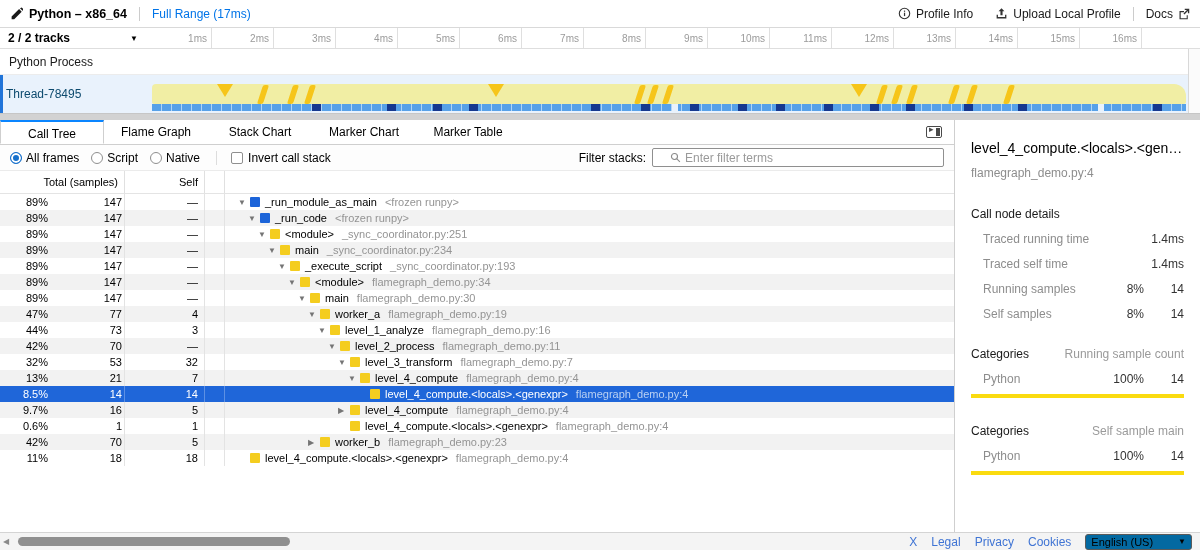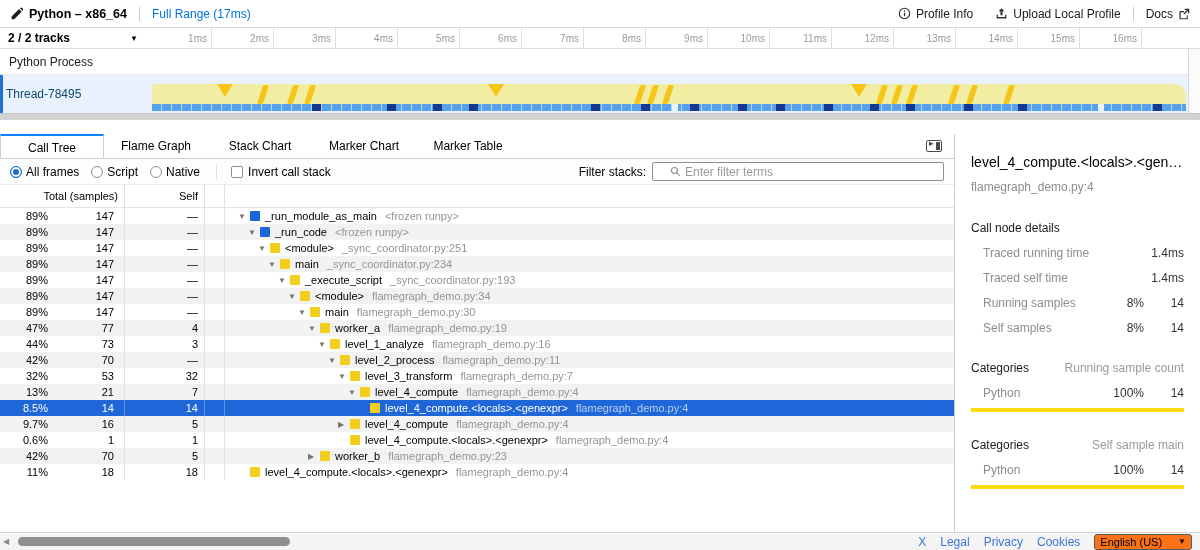--- a/index.html
+++ b/index.html
@@ -36,21 +36,21 @@
   .activity { position:absolute; left:2px; right:0; top:9px; height:20px; background:#f1eea4; border-radius:4px 12px 2px 2px; overflow:hidden; }
   .mk.tri { position:absolute; top:0; width:0; height:0; border-left:8px solid transparent; border-right:8px solid transparent; border-top:13px solid #f6c51a; margin-left:-8px; }
   .mk.slash { position:absolute; top:1px; width:6px; height:19px; background:#f6c51a; transform:skewX(-18deg); border-radius:2px; }
   .samples { position:absolute; left:2px; right:0; top:29px; height:7px; background:#57a1e8;
     background-image:repeating-linear-gradient(90deg, transparent 0 9px, rgba(255,255,255,.55) 9px 10px); }
   .samples .dk { position:absolute; top:0; bottom:0; width:9px; background:#16388f; }
   .samples .gp { position:absolute; top:0; bottom:0; width:6px; background:#e9f2fc; }
   .splitter { height:7px; background:#d2d2d2; border-top:1px solid #c6c6c6; flex:0 0 auto; }
 
   
-  .main { flex:1; display:flex; min-height:0;margin-top:14px; }
+  .main { flex:1; display:flex; min-height:0; }
   .left-pane { width:955px; flex:0 0 955px; display:flex; flex-direction:column; border-right:1px solid #cfcfcf; background:#fff; min-height:0; }
 
   .tabbar { height:25px; display:flex; align-items:flex-end; border-bottom:1px solid #cfcfcf; flex:0 0 auto; }
   .tab { width:104px; flex:0 0 104px; height:24px; line-height:24px; text-align:center; font-size:12px; cursor:pointer; color:#000; }
   .tab.sel { border:1px solid #cfcfcf; border-top:2px solid #0a85ff; border-bottom:1px solid #fff; margin-bottom:-1px; background:#fff; }
   .panel-toggle { margin-left:auto; margin-right:12px; align-self:center; width:16px; height:12px; border:1px solid #4a4a4a; border-radius:2px; position:relative; cursor:pointer; }
   .panel-toggle .bar { position:absolute; right:1px; top:1px; bottom:1px; width:4px; background:#4a4a4a; }
   .panel-toggle .arr { position:absolute; left:2px; top:-3px; font-size:9px; color:#4a4a4a; }
 
   .controls { height:26px; display:flex; align-items:center; padding:0 10px; font-size:12px; border-bottom:1px solid #ebebeb; background:#fdfdfd; flex:0 0 auto; }
@@ -72,21 +72,21 @@
   .h-total { width:125px; flex:0 0 125px; text-align:right; padding-right:6px; border-right:1px solid #e0e0e0; height:100%; line-height:23px; }
   .h-self  { width:80px; flex:0 0 80px; text-align:right; padding-right:6px; border-right:1px solid #e0e0e0; height:100%; line-height:23px; }
   .h-gap   { width:20px; flex:0 0 20px; border-right:1px solid #e0e0e0; height:100%; }
 
   .tree-body { flex:1; overflow:hidden; font-size:11px; }
   .row { height:16px; display:flex; align-items:stretch; cursor:pointer; }
   .row.alt { background:#f2f2f2; }
   .row.sel { background:#1f66d9; color:#fff; }
   .c { height:16px; line-height:16px; }
   .c.pct   { width:52px; flex:0 0 52px; text-align:right; padding-right:4px; }
-  .c.total { width:73px; flex:0 0 73px; text-align:right; padding-right:10px; border-right:1px solid #e3e3e3; }
+  .c.total { width:73px; flex:0 0 73px; text-align:right; padding-right:2px; border-right:1px solid #e3e3e3; }
   .c.self  { width:80px; flex:0 0 80px; text-align:right; padding-right:6px; border-right:1px solid #e3e3e3; }
   .c.gap   { width:20px; flex:0 0 20px; border-right:1px solid #e3e3e3; }
   .row.sel .c { border-right-color:rgba(255,255,255,.28); }
   .tree { flex:1; display:flex; align-items:center; overflow:hidden; white-space:nowrap; }
   .twisty { width:14px; flex:0 0 14px; font-size:8px; color:#757575; padding-left:2px; }
   .row.sel .twisty { color:#fff; }
   .sq { width:10px; height:10px; flex:0 0 10px; margin-right:5px; border-radius:1px; }
   .sq.yellow { background:#f4cd1f; }
   .sq.blue { background:#1c64d9; }
   .fn { color:#000; }
@@ -108,21 +108,21 @@
   .sb-cat-head .l { flex:1; color:#1a1a1a; }
   .sb-cat-head .r { color:#9a9a9a; }
   .sb-bar { height:4px; margin-top:8px; }
 
   
   .bottombar { height:18px; flex:0 0 auto; border-top:1px solid #d4d4d4; background:#f4f4f4; display:flex; align-items:center; position:relative; }
   .hs-arrow { font-size:8px; color:#8a8a8a; padding-left:3px; cursor:pointer; }
   .hs-thumb { position:absolute; left:18px; top:4px; width:272px; height:9px; background:#8f8f8f; border-radius:5px; cursor:pointer; }
   .footer { margin-left:auto; display:flex; align-items:center; gap:14px; padding-right:8px; font-size:12px; }
   .footer a { color:#3f74d4; cursor:pointer; text-decoration:none; }
-  .lang-select { border:1px solid #5a5a5a; border-radius:3px; background:#f97316; font-size:11px; height:16px; line-height:14px; display:flex; align-items:center; gap:16px; padding:0 5px; color:#000; cursor:pointer; }
+  .lang-select { border:1px solid #5a5a5a; border-radius:3px; background:#0369a1; font-size:11px; height:16px; line-height:14px; display:flex; align-items:center; gap:25px; padding:0 5px; color:#000; cursor:pointer; }
   .lang-select .chev { font-size:8px; }
 </style>
 </head>
 <body>
 
 <div class="app">
 
   <div class="topbar">
     <div class="left">
       <svg width="13" height="13" viewBox="0 0 16 16">

